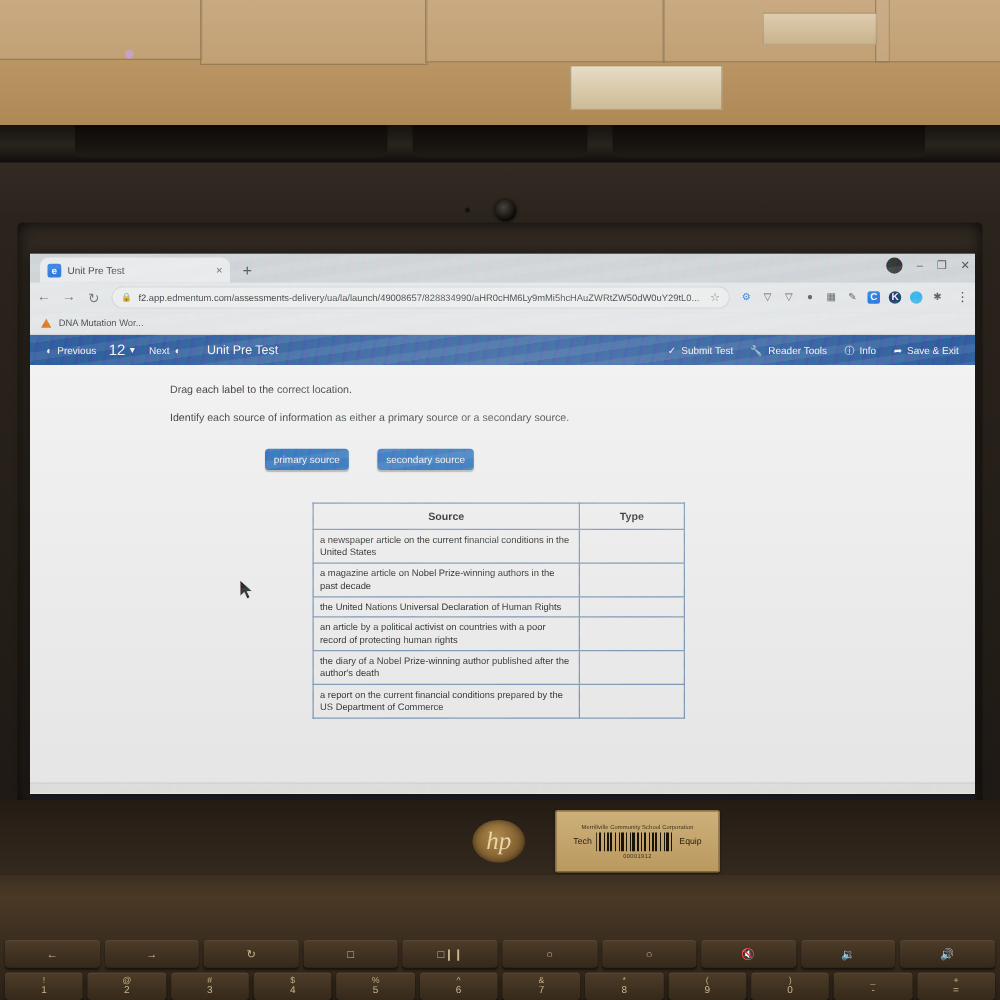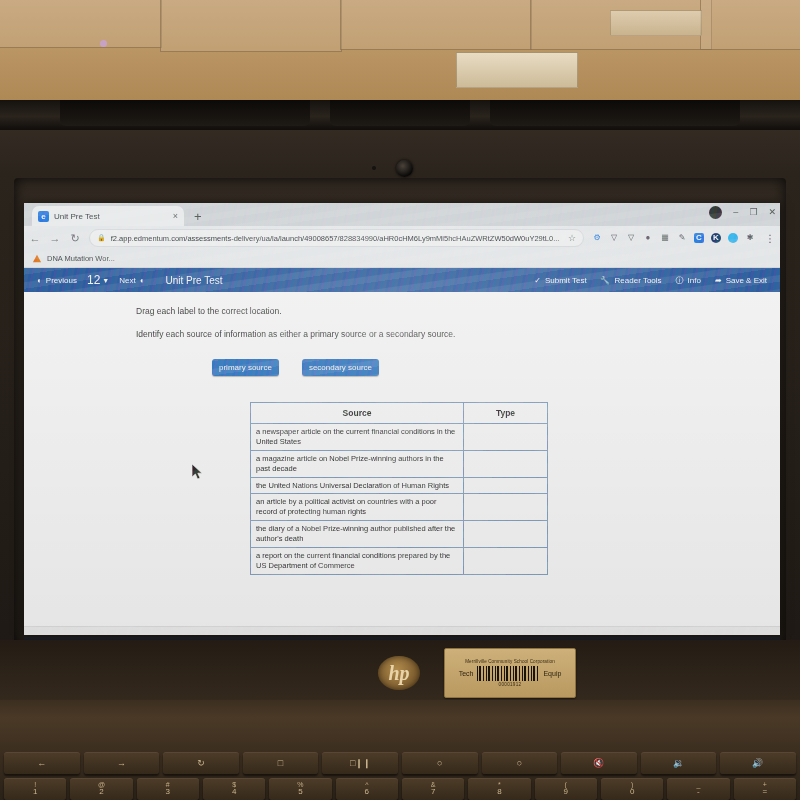--- a/index.html
+++ b/index.html
@@ -201,21 +201,21 @@
     position:absolute;left:0;top:700px;width:800px;height:100px;
     background:linear-gradient(180deg,#3c2f21 0%,#4a3926 18%,#3a2d1f 55%,#2a2117 100%);
   }
   .palmrest{
     position:absolute;left:0;top:640px;width:800px;height:110px;
     background:linear-gradient(180deg,#241c14 0%,#2e241a 35%,#3b2e20 75%,#4a3926 100%);
   }
   .hp-logo{
     position:absolute;left:378px;top:656px;width:42px;height:34px;border-radius:50%;
     background:radial-gradient(circle at 45% 40%,#b08a4c,#7a5a2c 70%,#54401f);
-    color:#e8d4a8;font-size:20px;font-style:italic;font-weight:bold;
+    color:#e8d4a8;font-size:20px;font-style:italic;font-weight:normal;
     display:flex;align-items:center;justify-content:center;
     font-family:"Liberation Serif",serif;
     box-shadow:inset 0 0 6px rgba(0,0,0,.5);
   }
   .asset{
     position:absolute;left:444px;top:648px;width:130px;height:48px;
     background:linear-gradient(180deg,#cdb07a,#b9995f);
     border:1px solid #8d7342;border-radius:2px;
     display:flex;flex-direction:column;align-items:center;justify-content:center;
     box-shadow:0 1px 2px rgba(0,0,0,.5);

